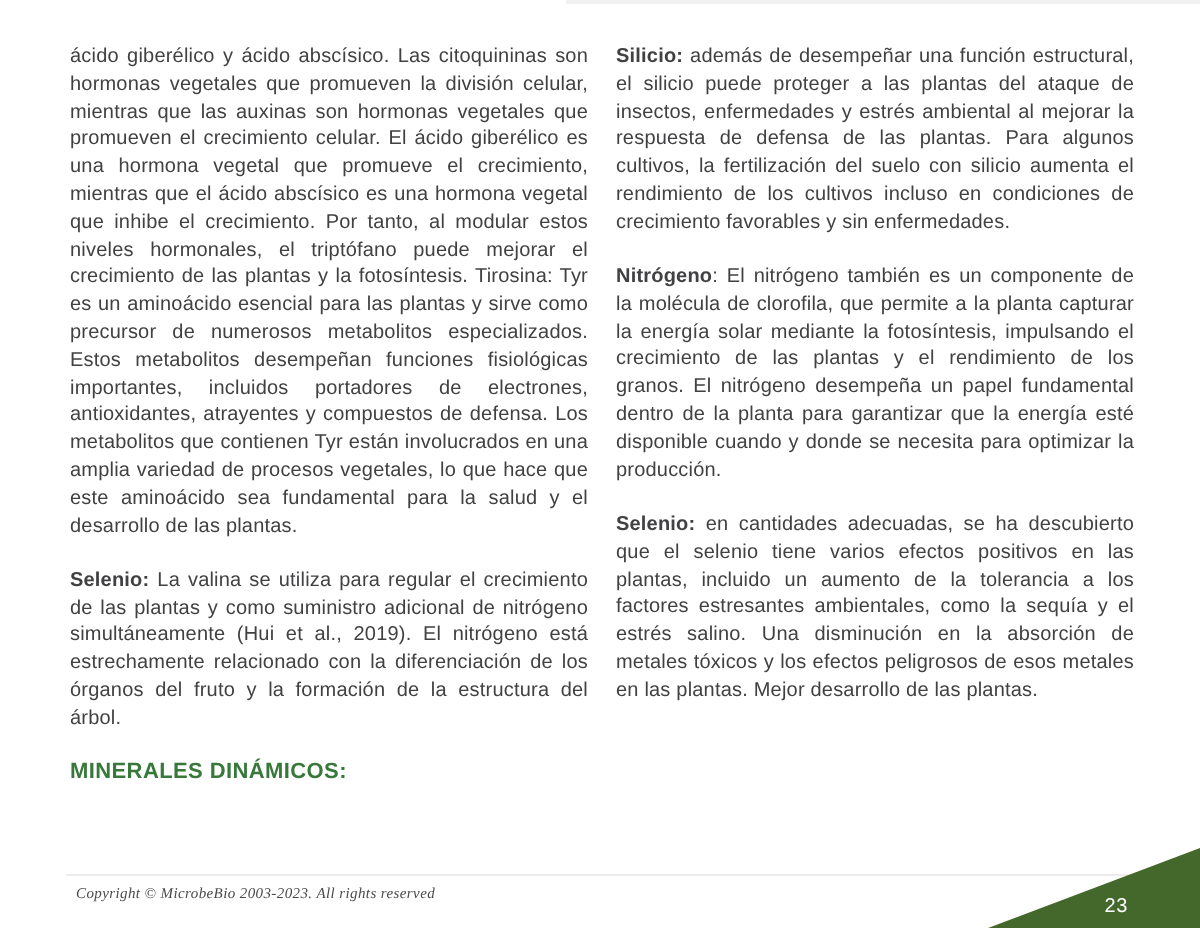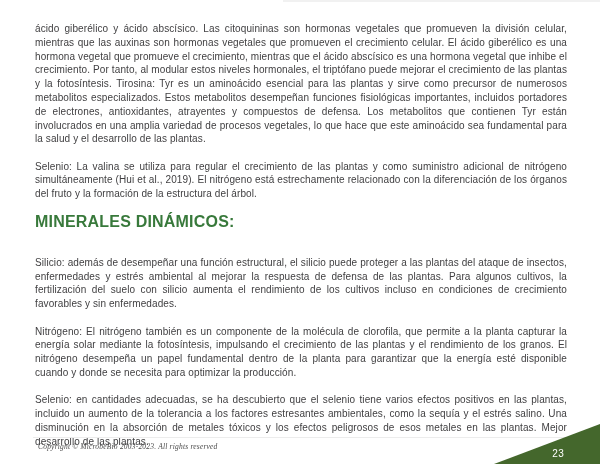--- a/index.html
+++ b/index.html
@@ -9,34 +9,34 @@
   }
   html,body{margin:0;padding:0;}
   body{
     width:600px;height:464px;overflow:hidden;background:#ffffff;
     font-family:"Liberation Sans", sans-serif;
   }
   .page{position:relative;width:600px;height:464px;background:#ffffff;}
   .top-edge{position:absolute;left:283px;top:0;width:317px;height:2px;background:#f1f1f1;}
   .columns{
     position:absolute;left:35px;top:22px;width:532px;
-    display:flex;gap:14px;flex-direction:column;
+    display:flex;gap:14px;
   }
   .col{flex:1 1 0;min-width:0;}
   .para{
     margin:0 0 13.5px 0;
     font-size:10px;line-height:13.8px;
     color:var(--body-text);
     text-align:justify;
     letter-spacing:0.1px;
   }
-  .para b{font-weight:normal;color:var(--body-text);}
+  .para b{font-weight:bold;color:var(--body-text);}
   .heading{
     margin:0 0 13.5px 0;
-    font-size:16px;line-height:13.8px;
+    font-size:11px;line-height:13.8px;
     font-weight:bold;
     color:var(--heading-green);
     text-align:left;
     letter-spacing:0.2px;
   }
   .footer-rule{position:absolute;left:33px;top:437px;width:557px;height:1px;background:#ececec;}
   .copyright{
     position:absolute;left:38px;top:442px;
     font-family:"Liberation Serif", serif;font-style:italic;
     font-size:7.5px;color:#4a4a4a;letter-spacing:0.2px;

